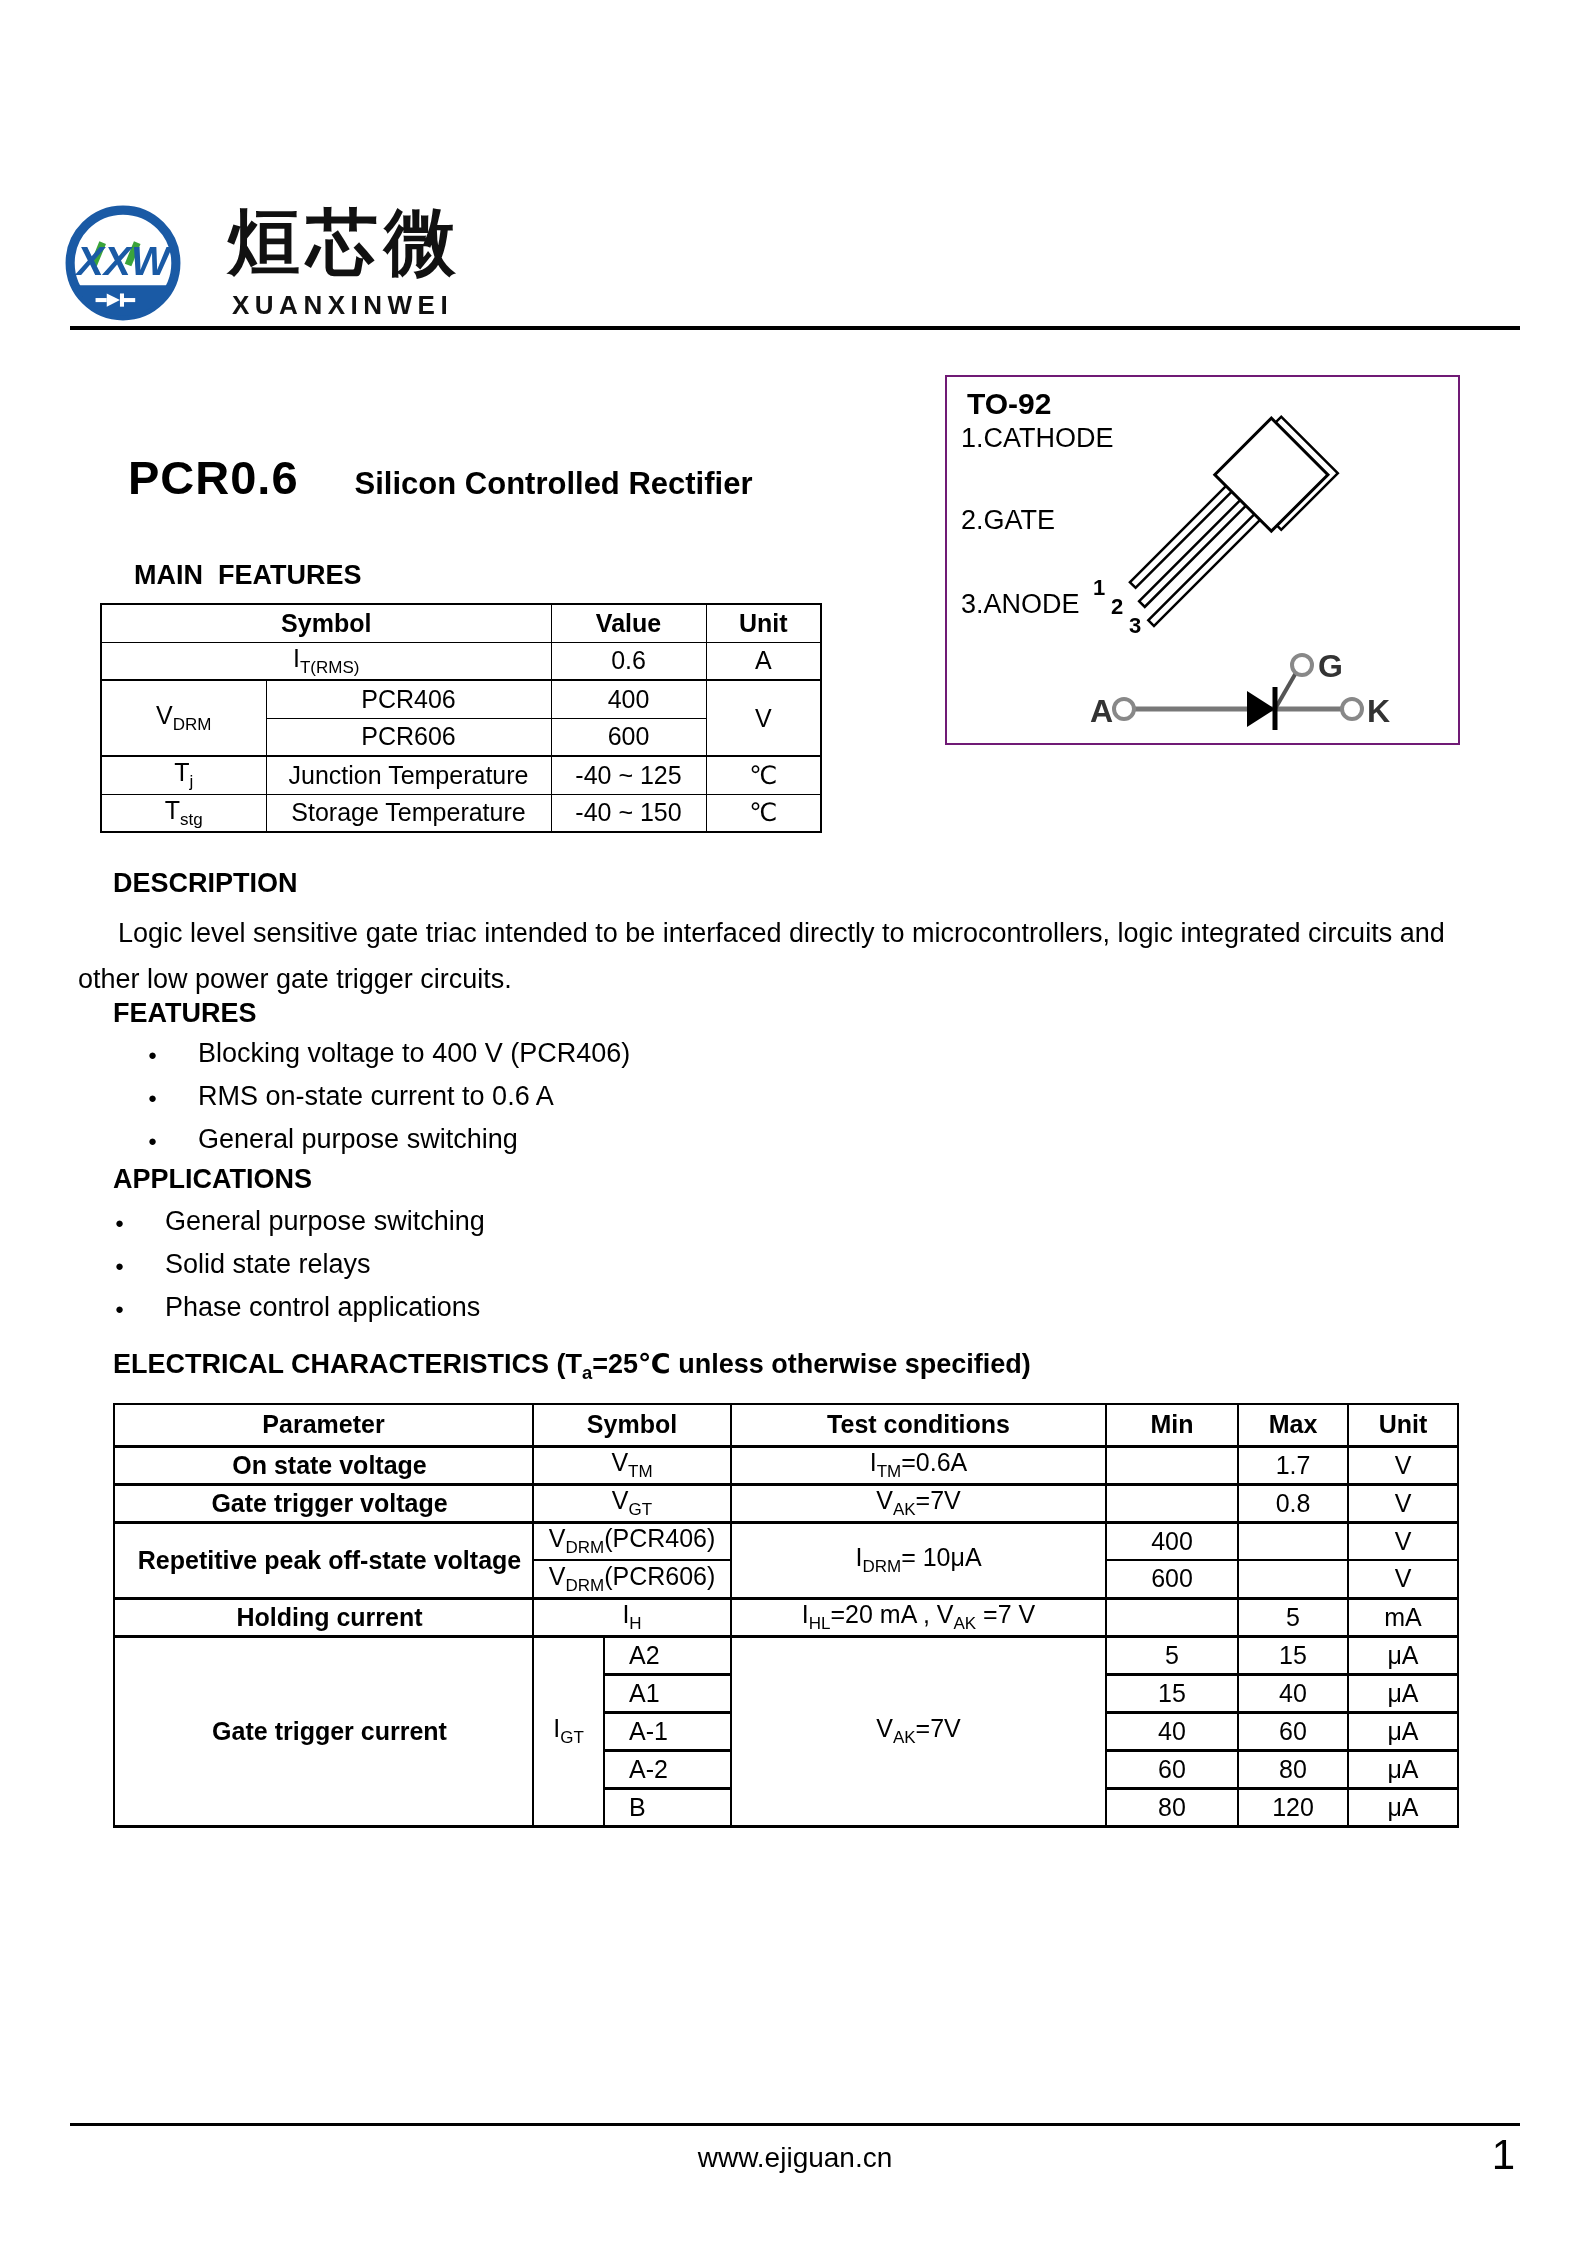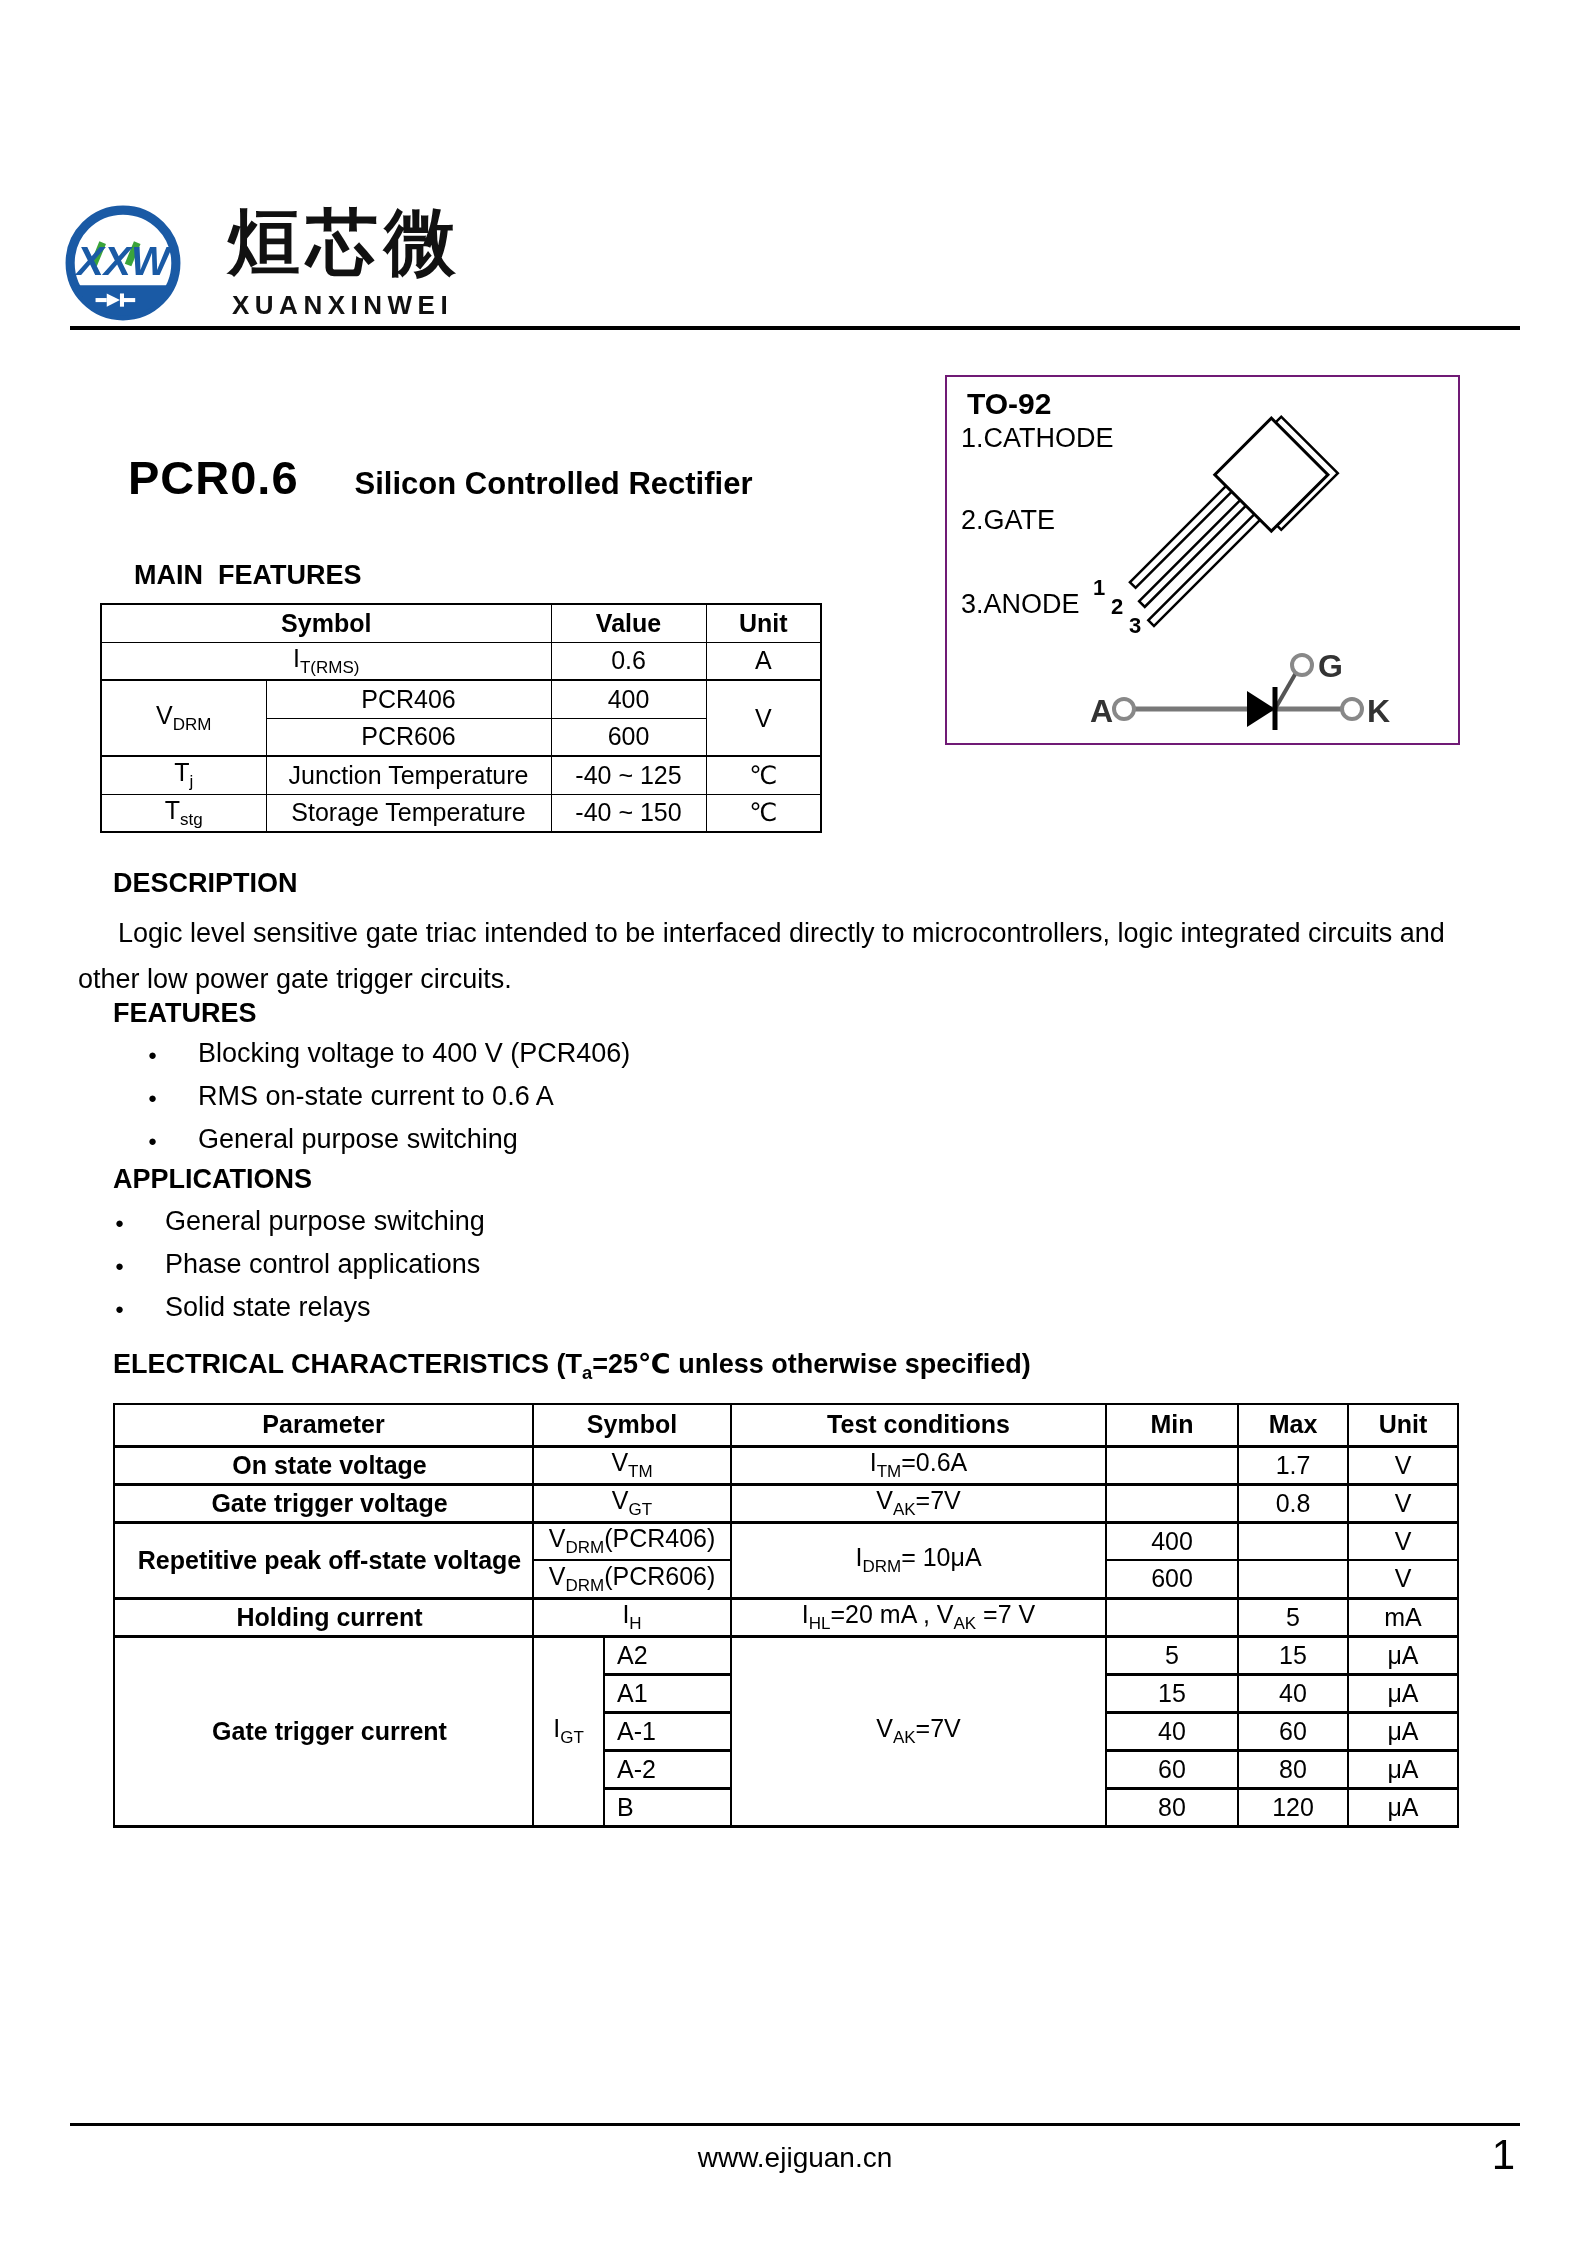--- a/index.html
+++ b/index.html
@@ -52,21 +52,21 @@
   .app-list { left:115px; top:1200px; }
   .bullet-list li { position:relative; height:43px; display:flex; align-items:center; padding-left:50px; font-size:27px; }
   .bullet-list li::before { content:"●"; position:absolute; left:0; top:50%; transform:translateY(-50%); font-size:15px; }
 
   
   .ec { position:absolute; left:113px; top:1403px; width:1344px; border:2px solid #000; }
   .ec td { border:2px solid #000; border-bottom-width:3px; height:38px; }
   .ec .hd td { font-weight:bold; height:42px; }
   .ec .thinb { border-bottom-width:2px; }
   .ec .pl { text-align:center; padding-left:12px; font-weight:bold; }
-  .ec .gl { text-align:left; padding-left:12px; }
+  .ec .gl { text-align:left; padding-left:24px; }
 
   
   .footer-rule { position:absolute; left:70px; top:2123px; width:1450px; height:3px; background:#000; }
   .footer-site { position:absolute; left:70px; top:2142px; width:1450px; text-align:center; font-size:28px; }
   .footer-page { position:absolute; right:72px; top:2131px; font-size:42px; }
 </style>
 </head>
 <body>
 
 <div class="page">
@@ -174,22 +174,22 @@
   <div class="h3 feat-heading">FEATURES</div>
   <ul class="bullet-list feat-list">
     <li>Blocking voltage to 400 V (PCR406)</li>
     <li>RMS on-state current to 0.6 A</li>
     <li>General purpose switching</li>
   </ul>
 
   <div class="h3 app-heading">APPLICATIONS</div>
   <ul class="bullet-list app-list">
     <li>General purpose switching</li>
+    <li>Solid state relays</li>
     <li>Phase control applications</li>
-    <li>Solid state relays</li>
   </ul>
 
   <div class="h3 elec-heading">ELECTRICAL CHARACTERISTICS (T<sub>a</sub>=25℃ unless otherwise specified)</div>
   <table class="ec">
     <colgroup>
       <col style="width:419px">
         <col style="width:71px">
         <col style="width:127px">
         <col style="width:375px">
       <col style="width:132px">

